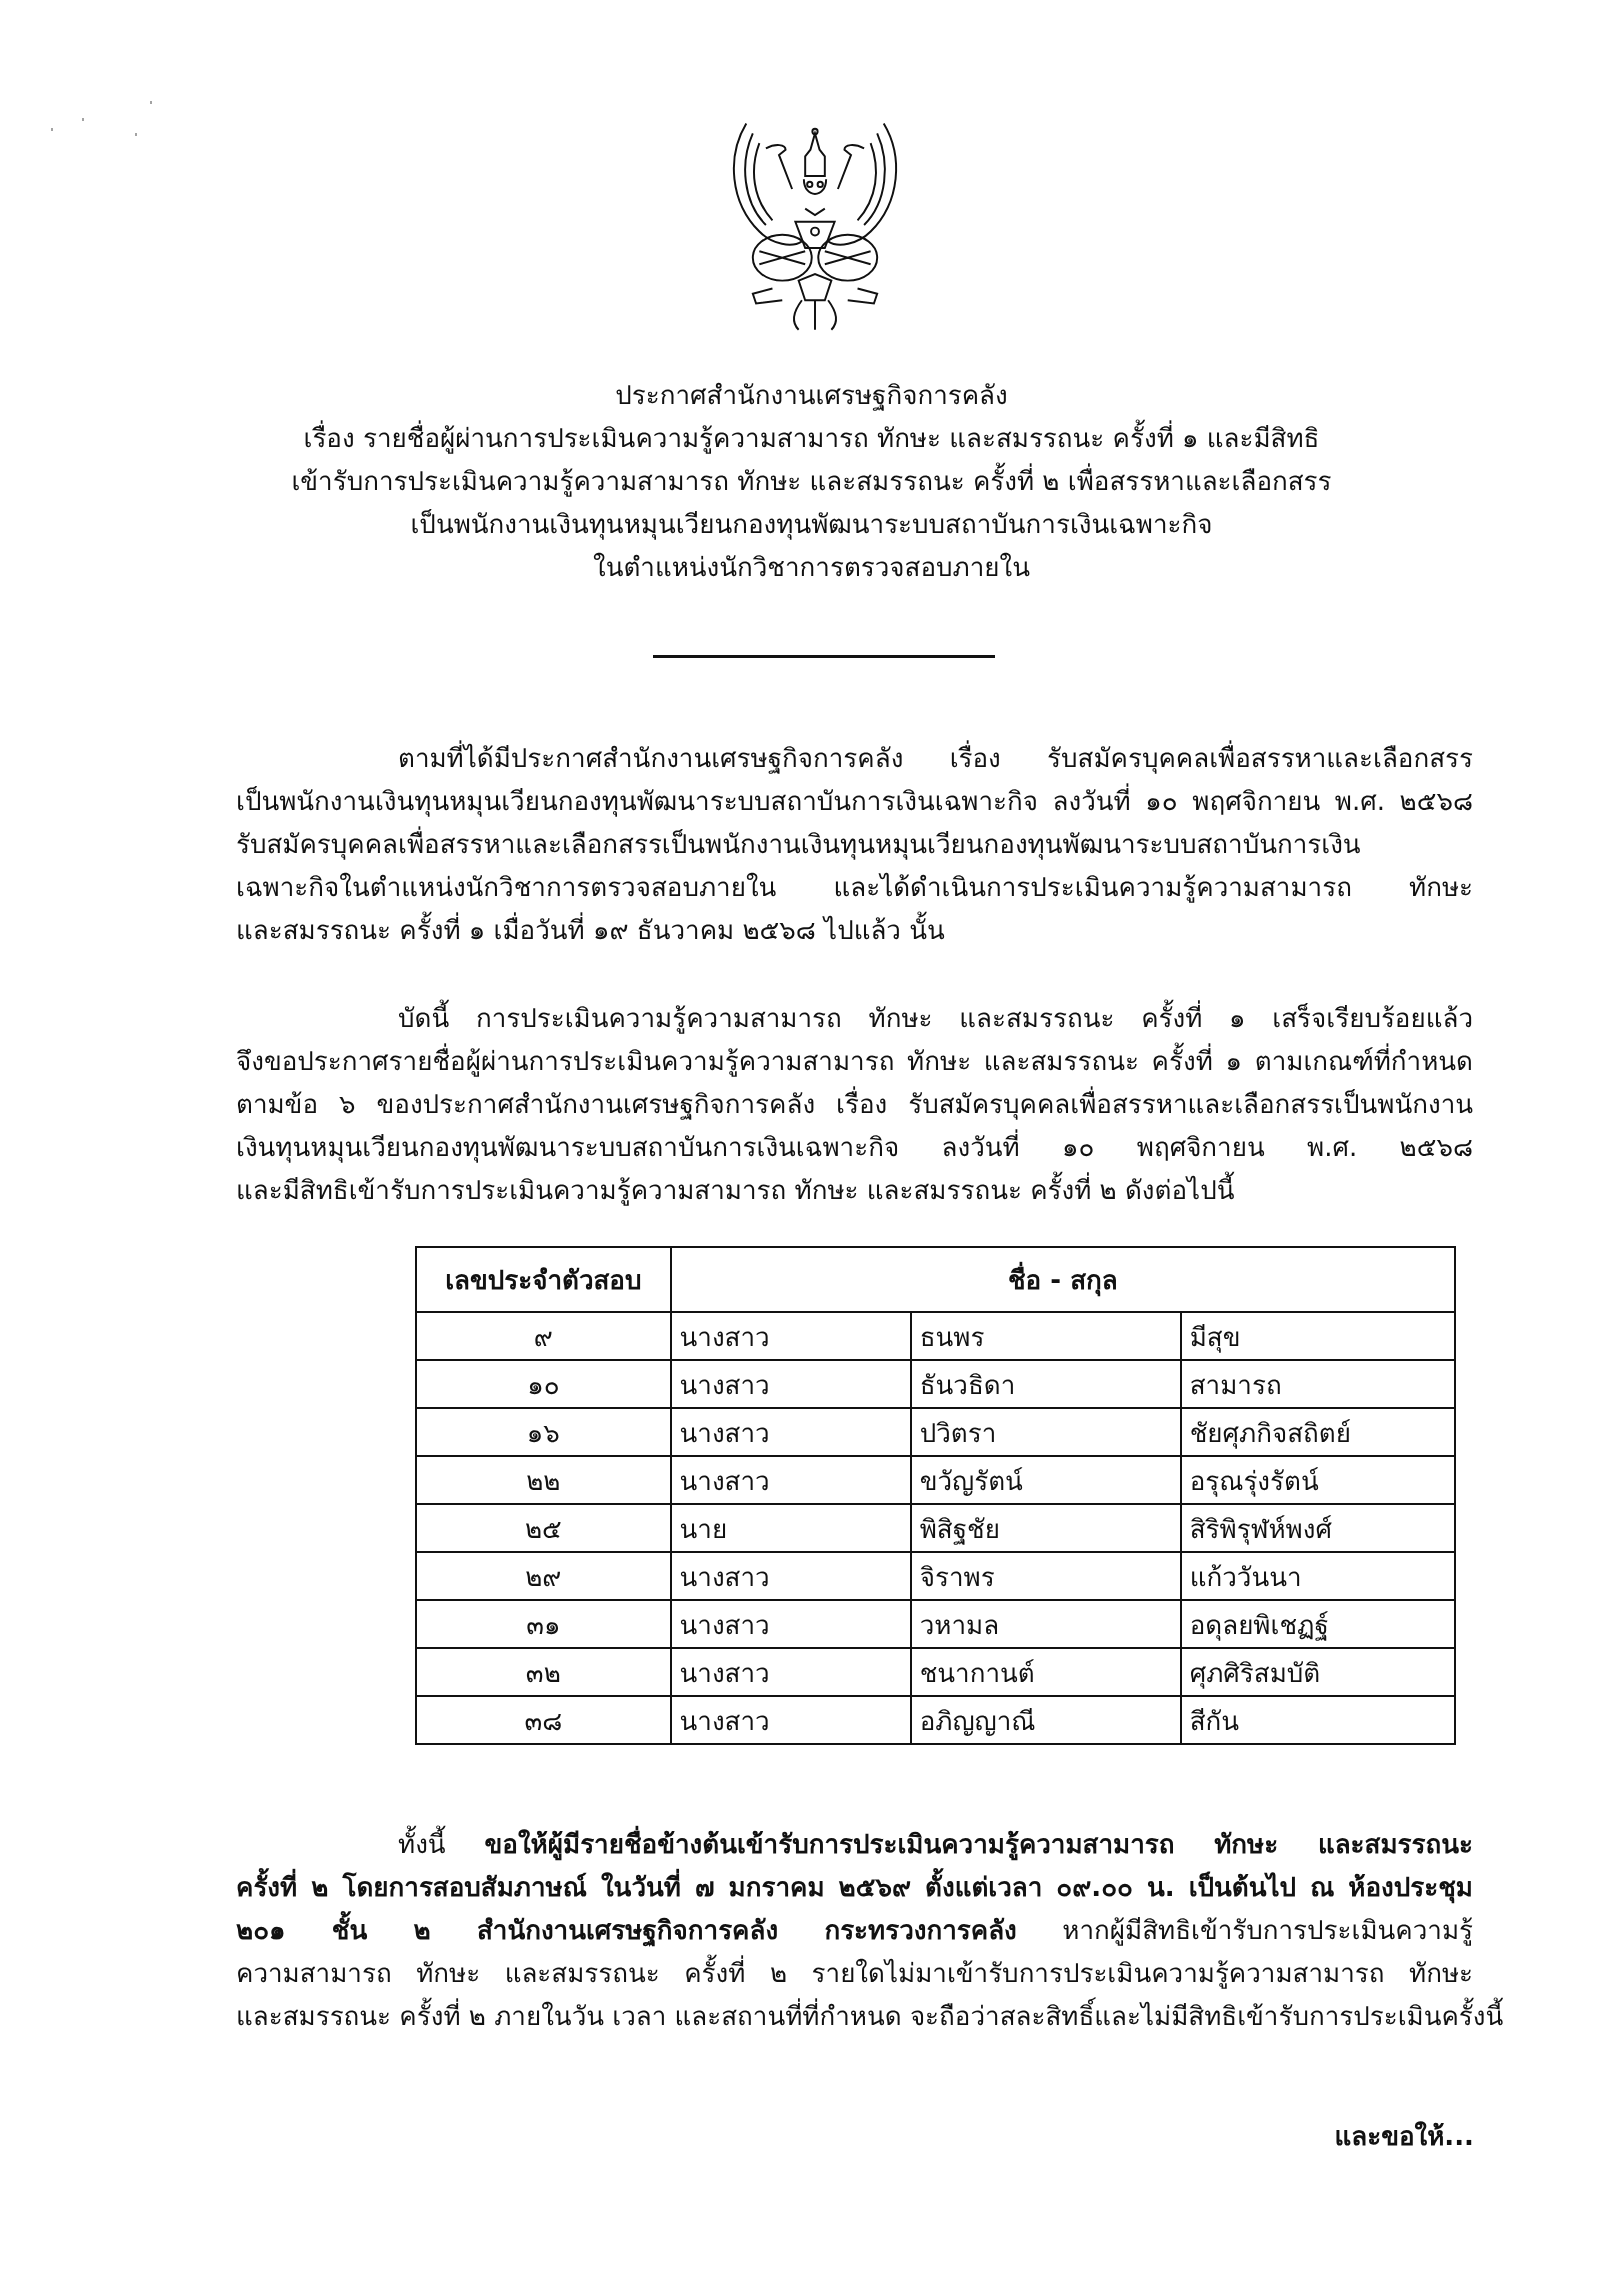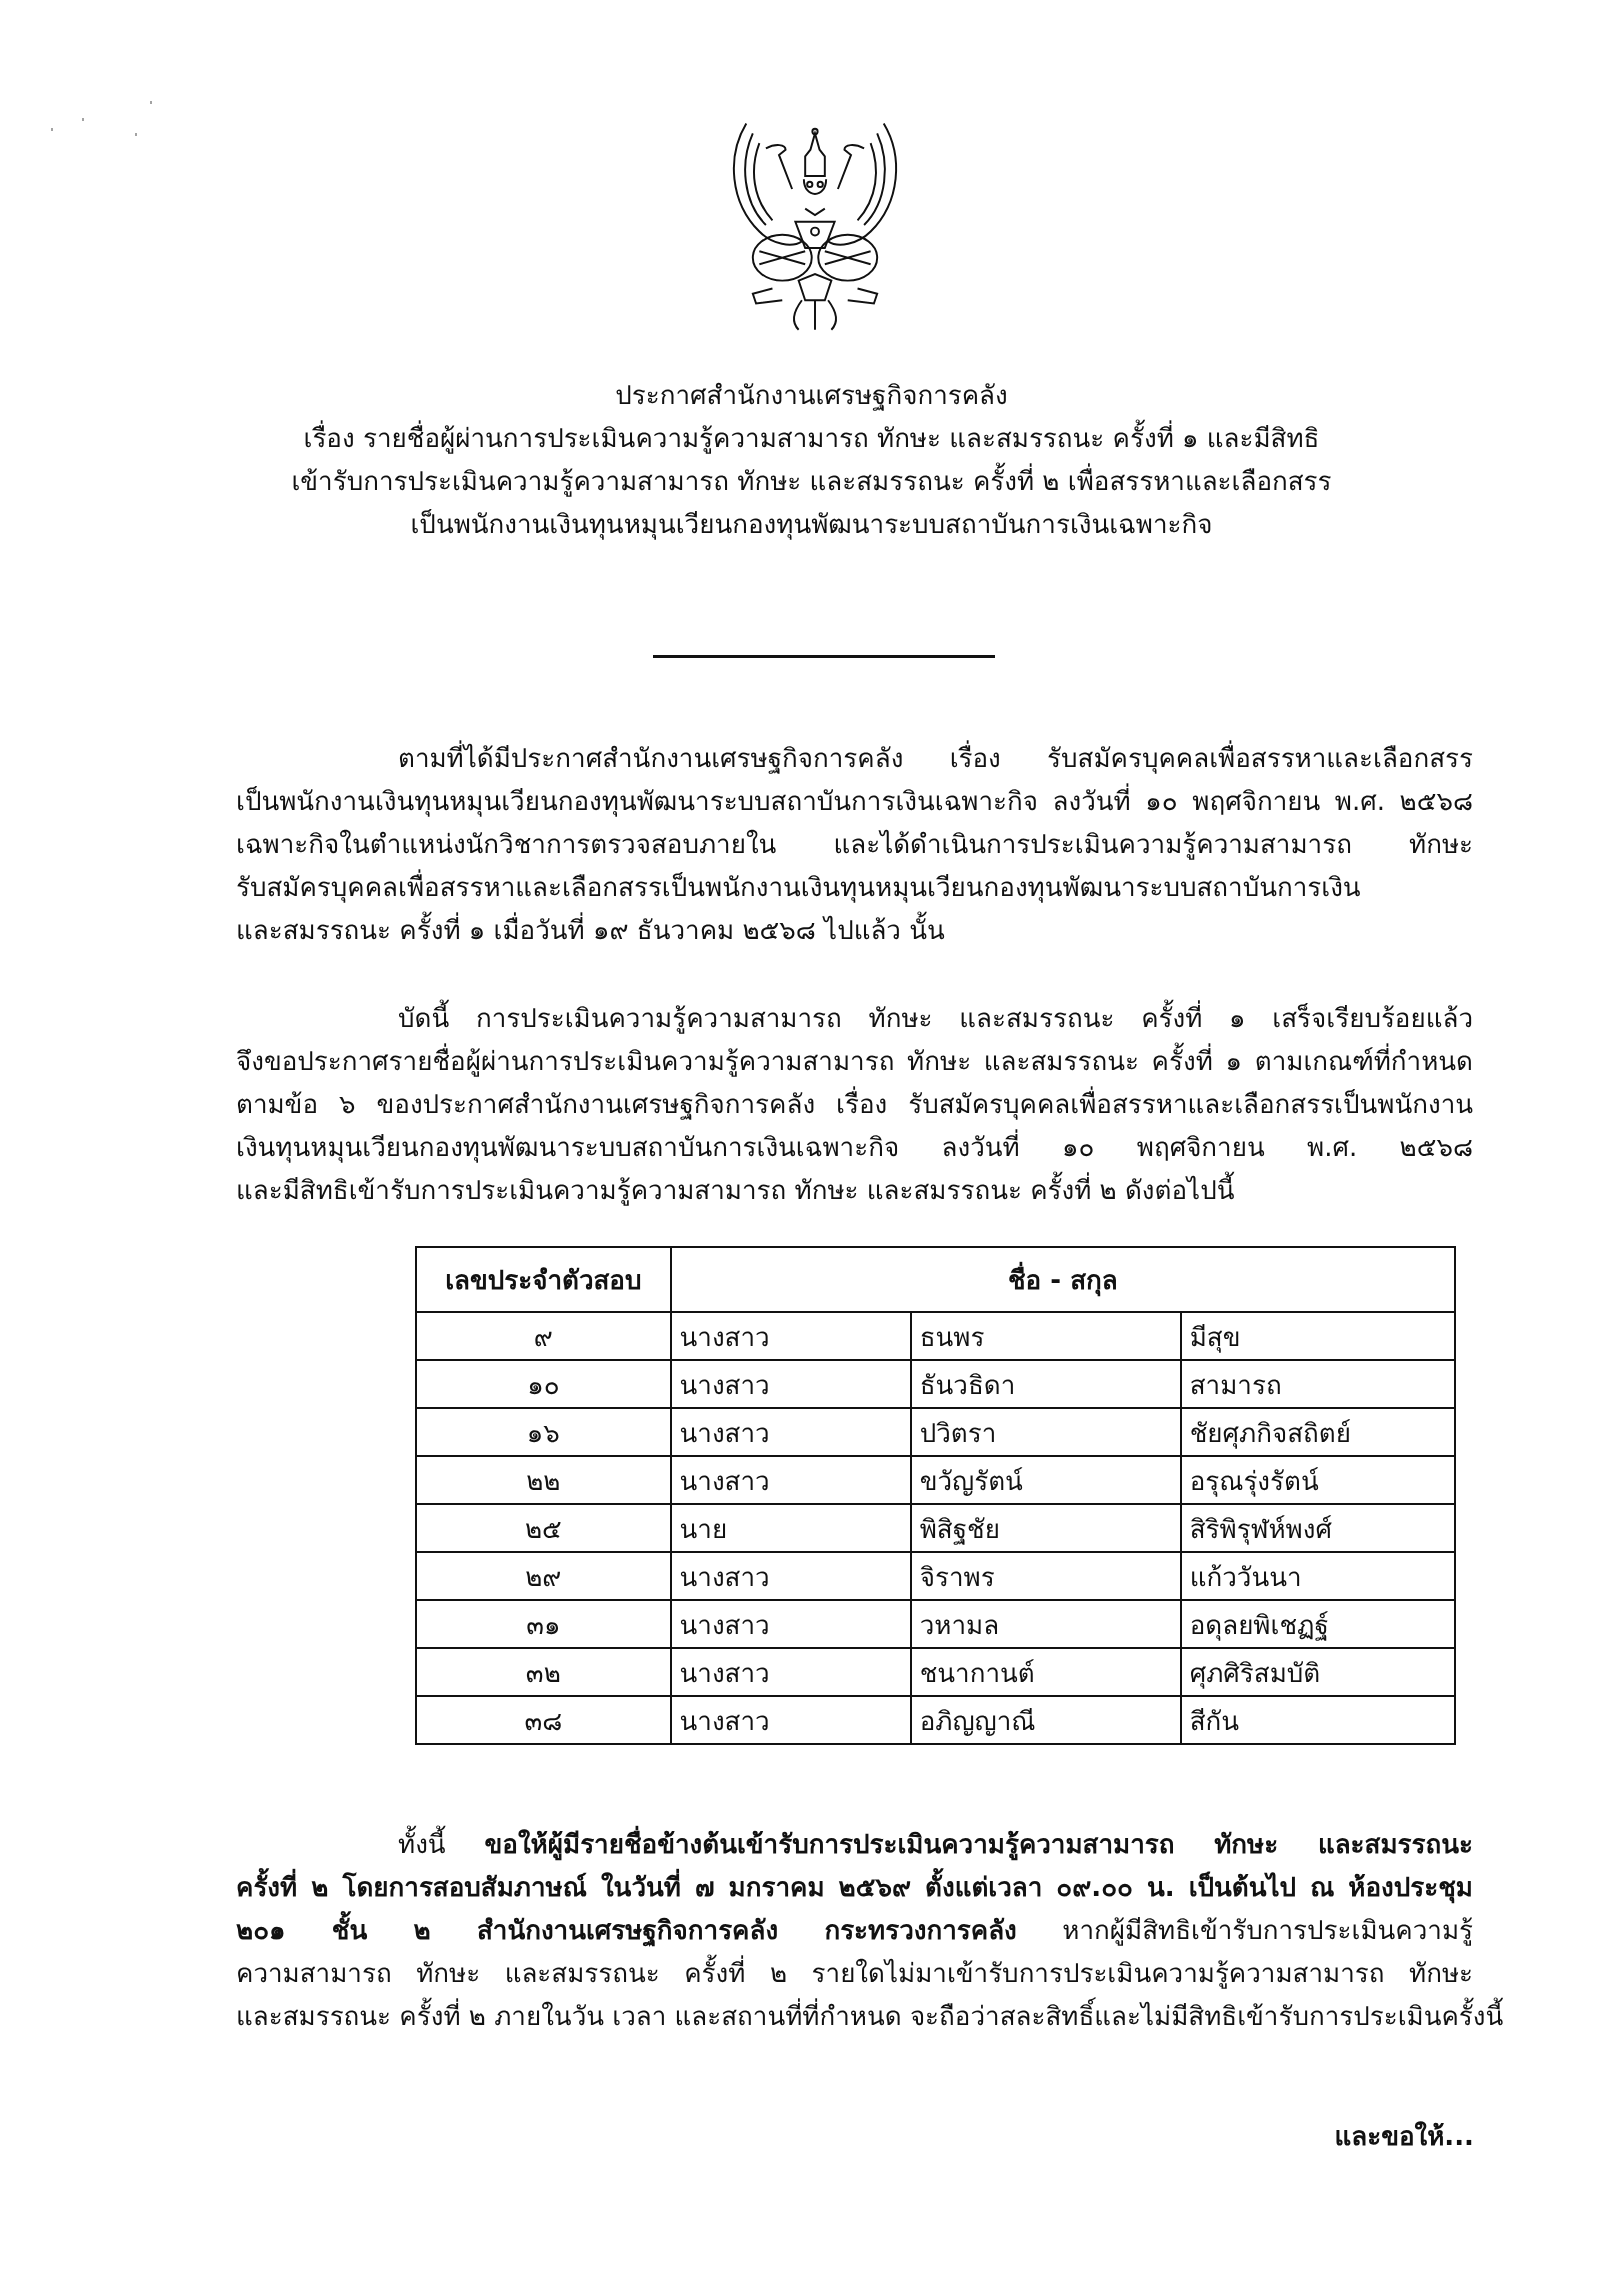--- a/index.html
+++ b/index.html
@@ -67,29 +67,30 @@
   <path d="M80 262 L50 270 L55 285 L95 280"></path>
   <path d="M210 262 L240 270 L235 285 L195 280"></path>
   <path d="M125 280 C110 300 110 315 120 325 M145 280 L145 325 M165 280 C180 300 180 315 170 325"></path>
 </svg>
 
 <div class="title-block">
   <div>ประกาศสำนักงานเศรษฐกิจการคลัง</div>
   <div>เรื่อง  รายชื่อผู้ผ่านการประเมินความรู้ความสามารถ ทักษะ และสมรรถนะ ครั้งที่ ๑ และมีสิทธิ</div>
   <div>เข้ารับการประเมินความรู้ความสามารถ ทักษะ และสมรรถนะ ครั้งที่ ๒ เพื่อสรรหาและเลือกสรร</div>
   <div>เป็นพนักงานเงินทุนหมุนเวียนกองทุนพัฒนาระบบสถาบันการเงินเฉพาะกิจ</div>
+  <div>ในตำแหน่งนักวิชาการตรวจสอบภายใน</div>
 </div>
 
 <div class="divider"></div>
 
 <div class="para p1">
   <span class="line indent">ตามที่ได้มีประกาศสำนักงานเศรษฐกิจการคลัง เรื่อง รับสมัครบุคคลเพื่อสรรหาและเลือกสรร</span>
   <span class="line">เป็นพนักงานเงินทุนหมุนเวียนกองทุนพัฒนาระบบสถาบันการเงินเฉพาะกิจ ลงวันที่ ๑๐ พฤศจิกายน พ.ศ. ๒๕๖๘</span>
+  <span class="line">รับสมัครบุคคลเพื่อสรรหาและเลือกสรรเป็นพนักงานเงินทุนหมุนเวียนกองทุนพัฒนาระบบสถาบันการเงิน</span>
   <span class="line">เฉพาะกิจในตำแหน่งนักวิชาการตรวจสอบภายใน และได้ดำเนินการประเมินความรู้ความสามารถ ทักษะ</span>
-  <span class="line">รับสมัครบุคคลเพื่อสรรหาและเลือกสรรเป็นพนักงานเงินทุนหมุนเวียนกองทุนพัฒนาระบบสถาบันการเงิน</span>
   <span class="line last">และสมรรถนะ ครั้งที่ ๑ เมื่อวันที่ ๑๙ ธันวาคม ๒๕๖๘ ไปแล้ว  นั้น</span>
 </div>
 
 <div class="para p2">
   <span class="line indent">บัดนี้ การประเมินความรู้ความสามารถ ทักษะ และสมรรถนะ ครั้งที่ ๑ เสร็จเรียบร้อยแล้ว</span>
   <span class="line">จึงขอประกาศรายชื่อผู้ผ่านการประเมินความรู้ความสามารถ ทักษะ และสมรรถนะ ครั้งที่ ๑ ตามเกณฑ์ที่กำหนด</span>
   <span class="line">ตามข้อ ๖ ของประกาศสำนักงานเศรษฐกิจการคลัง เรื่อง รับสมัครบุคคลเพื่อสรรหาและเลือกสรรเป็นพนักงาน</span>
   <span class="line">เงินทุนหมุนเวียนกองทุนพัฒนาระบบสถาบันการเงินเฉพาะกิจ ลงวันที่ ๑๐ พฤศจิกายน พ.ศ. ๒๕๖๘</span>
   <span class="line last">และมีสิทธิเข้ารับการประเมินความรู้ความสามารถ ทักษะ และสมรรถนะ ครั้งที่ ๒ ดังต่อไปนี้</span>
 </div>

